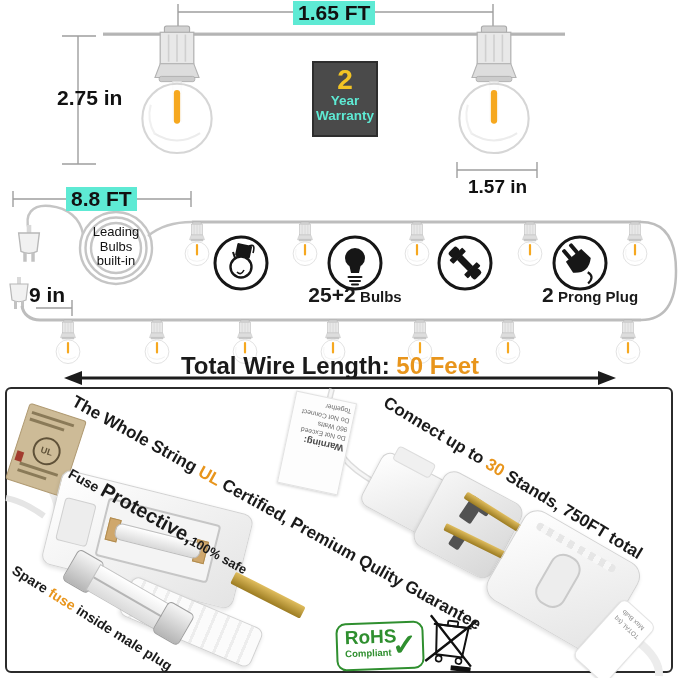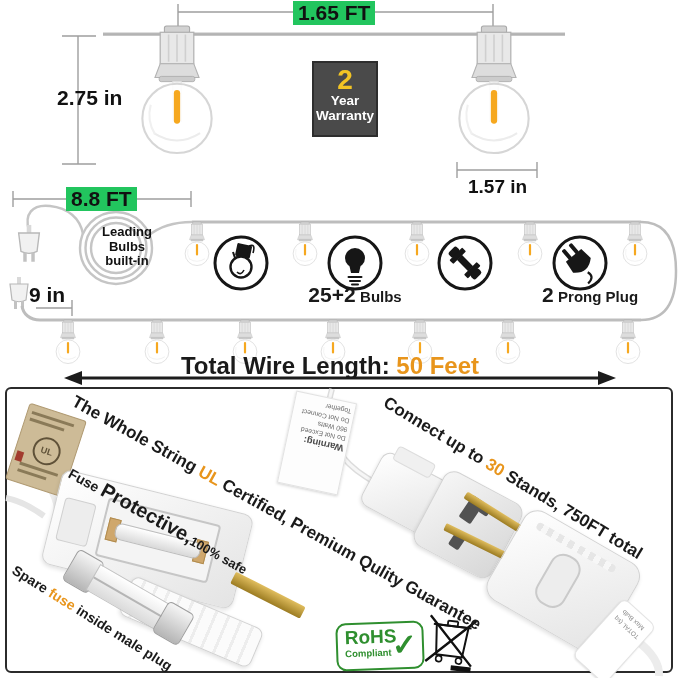--- a/index.html
+++ b/index.html
@@ -1,29 +1,29 @@
 <!DOCTYPE html>
 <html><head>
 <meta charset="utf-8">
 <style>
   html,body{margin:0;padding:0;background:#fff;}
   #stage{position:relative;width:679px;height:678px;background:#fff;overflow:hidden;
          font-family:"Liberation Sans",sans-serif;color:#1a1a1a;}
   .abs{position:absolute;}
   svg{display:block;}
   
-  .mlabel{position:absolute;font-weight:700;color:#111;background:#22c55e;padding:0 5px;
+  .mlabel{position:absolute;font-weight:700;color:#111;background:#5eead4;padding:0 5px;
           font-size:21px;white-space:nowrap;z-index:2;}
   .coiltext{position:absolute;left:80px;top:225px;width:72px;text-align:center;
-            font-size:13px;font-weight:700;line-height:1.12;color:#111;z-index:2;padding-left:11px;}
+            font-size:13px;font-weight:400;line-height:1.12;color:#111;z-index:2;}
   
   .badge{position:absolute;left:312px;top:61px;width:62px;height:72px;background:#4a4a4a;
          border:2px solid #2e2e2e;text-align:center;z-index:2;}
   .badge .num{display:block;font-size:28px;font-weight:800;line-height:1.05;margin-top:2px;color:#F2C424;}
-  .badge .word{display:block;font-size:13.5px;font-weight:800;line-height:1.1;color:#ffffff;}
+  .badge .word{display:block;font-size:13.5px;font-weight:800;line-height:1.1;color:#5eead4;}
   
   .featlbl{position:absolute;top:283px;width:150px;text-align:center;white-space:nowrap;z-index:2;}
   .feat-big{font-size:21px;font-weight:800;}
   .feat-small{font-size:13px;font-weight:700;letter-spacing:.5px;}
   .feat-small2{font-size:15px;font-weight:700;}
   .feat-mid{font-size:17px;font-weight:700;}
   
   .total{position:absolute;left:140px;top:352px;width:380px;text-align:center;
          font-size:24px;font-weight:800;white-space:nowrap;z-index:2;}
   .orange{color:#E8951C;}

